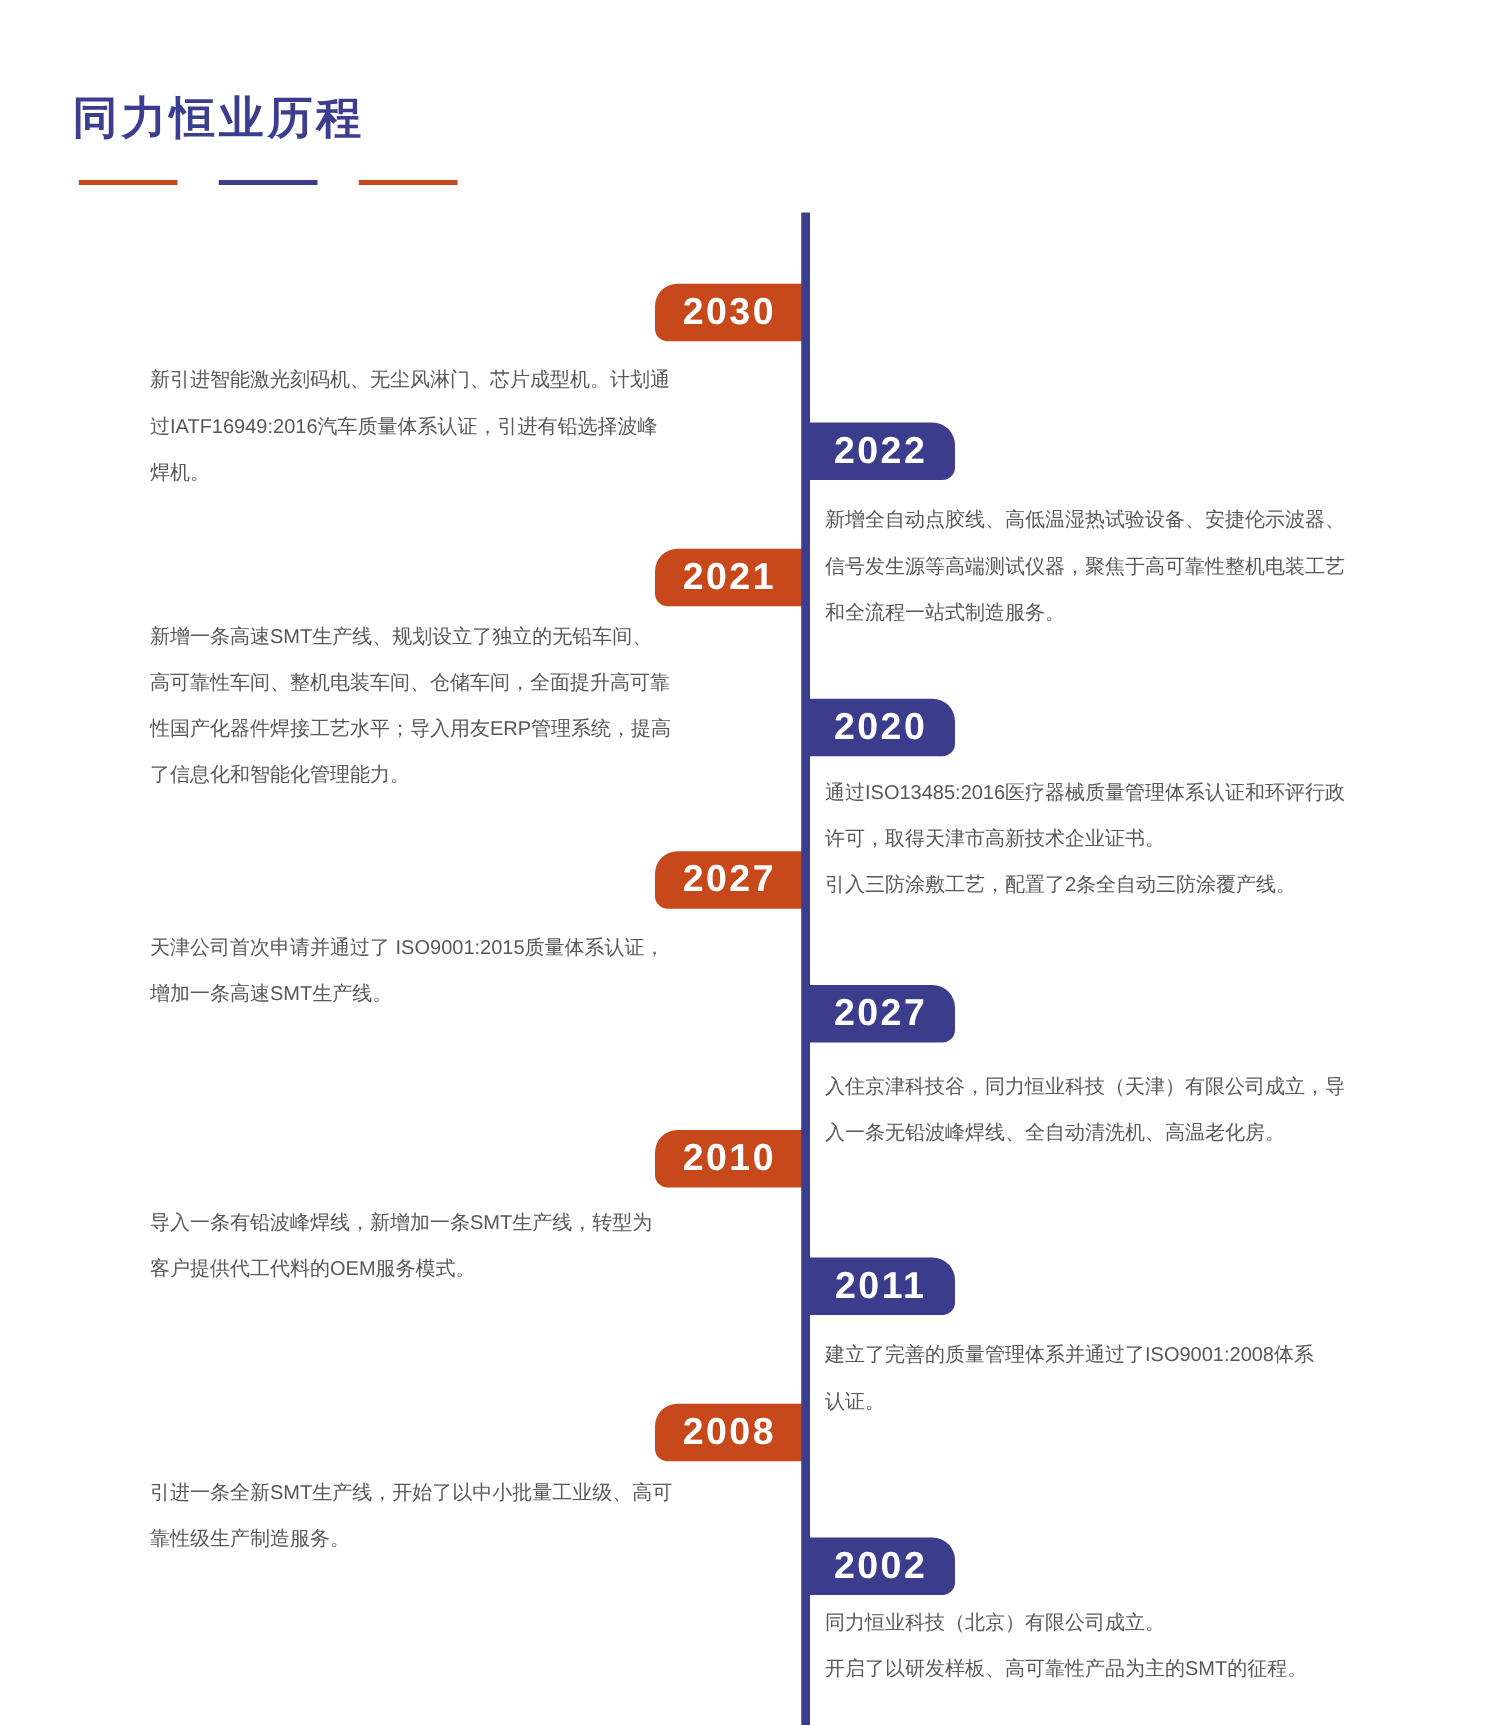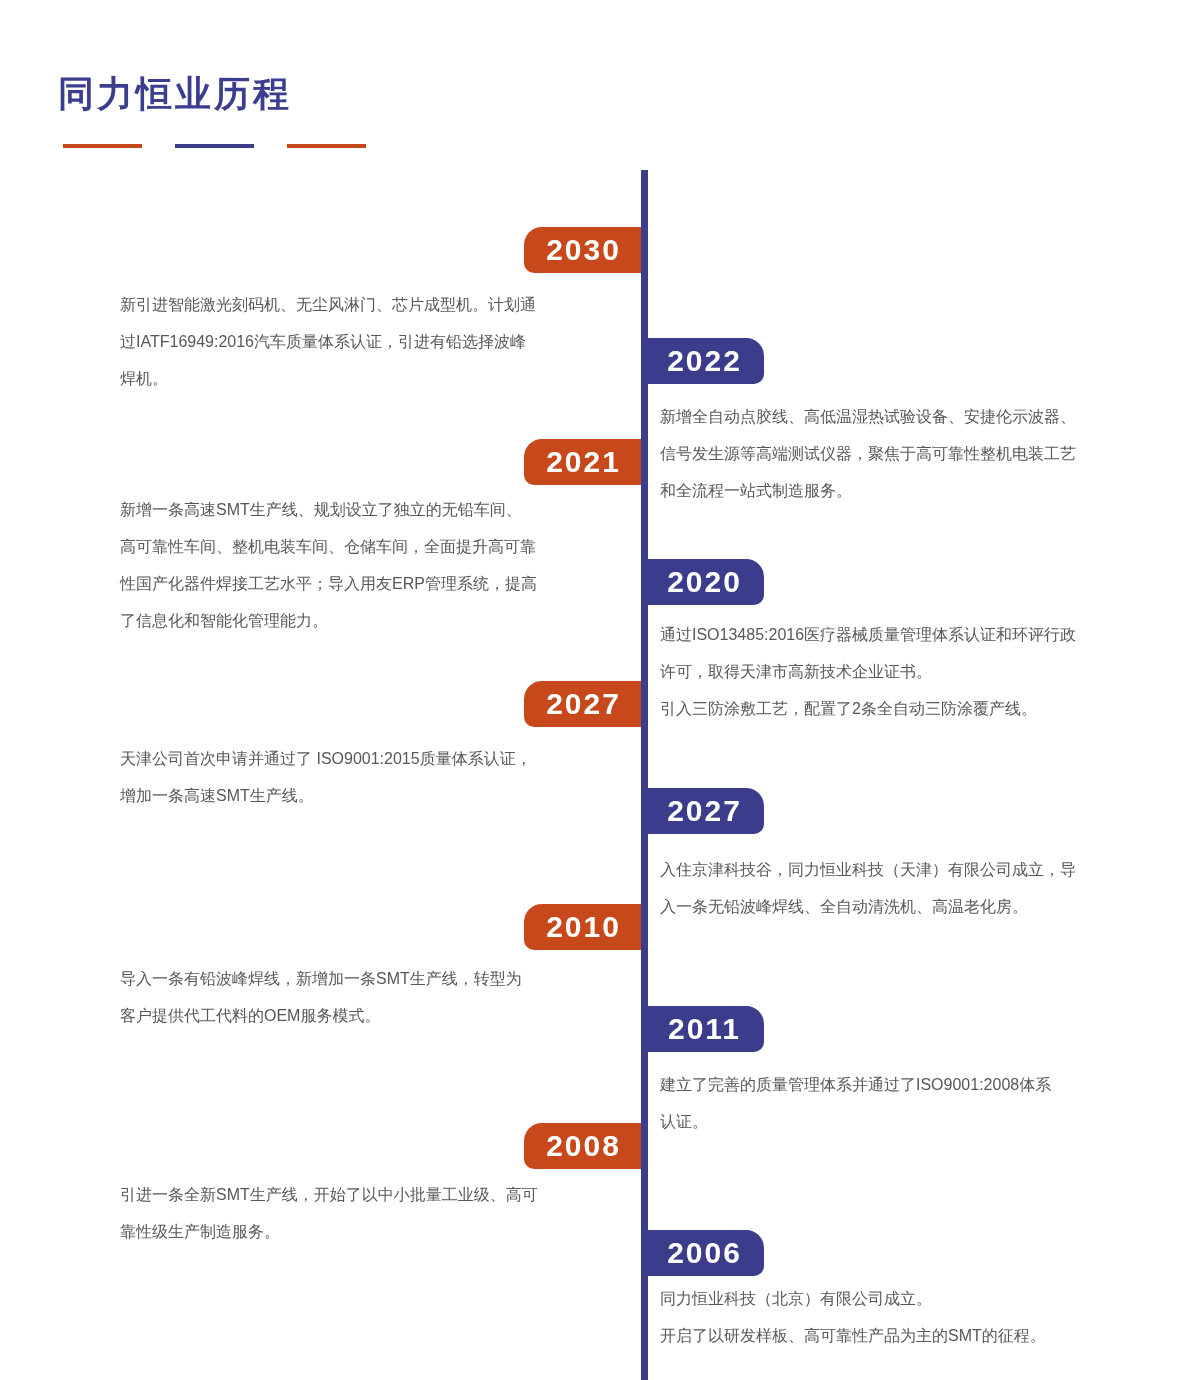--- a/index.html
+++ b/index.html
@@ -148,19 +148,19 @@
 客户提供代工代料的OEM服务模式。</p>
 
     <div class="badge right" style="top:958px">2011</div>
     <p class="desc right" style="top:1018px">建立了完善的质量管理体系并通过了ISO9001:2008体系
 认证。</p>
 
     <div class="badge left" style="top:1075px">2008</div>
     <p class="desc left" style="top:1128px">引进一条全新SMT生产线，开始了以中小批量工业级、高可
 靠性级生产制造服务。</p>
 
-    <div class="badge right" style="top:1182px">2006</div>
+    <div class="badge right" style="top:1182px">2002</div>
     <p class="desc right" style="top:1232px">同力恒业科技（北京）有限公司成立。
 开启了以研发样板、高可靠性产品为主的SMT的征程。</p>
 
   </section>
 
 </div>
 
 </body></html>

